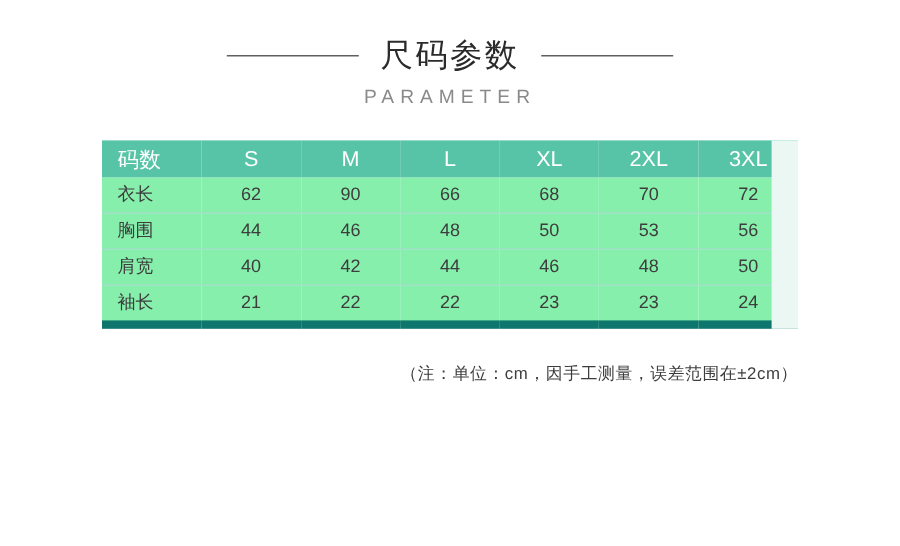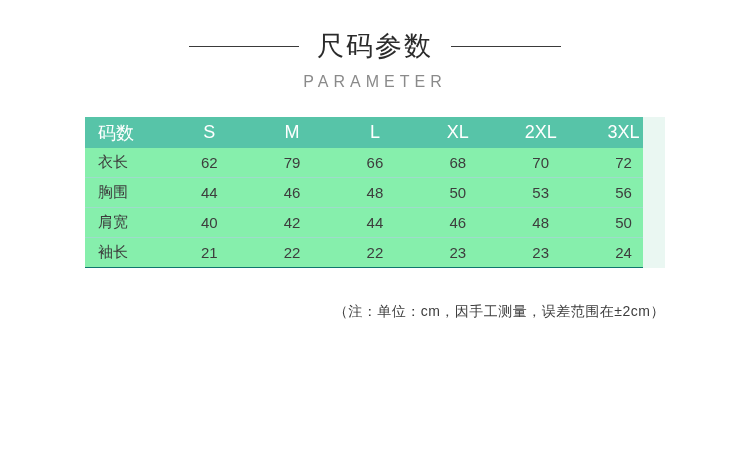--- a/index.html
+++ b/index.html
@@ -86,21 +86,21 @@
   }
   table.size-table tbody td.first-col {
     text-align: left;
     padding-left: 13px;
     color: #3d3d3d;
   }
   table.size-table tbody tr {
     border-bottom: 1px solid #9fdccb;
   }
   table.size-table tbody tr:last-child {
-    border-bottom: 1px solid #0f766e;
+    border-bottom: 7px solid #0f766e;
   }
   table.size-table tbody td {
     background: #86efac;
   }
   
   .edge-bar {
     position: absolute;
     top: 0;
     right: 0;
     width: 22px;
@@ -146,21 +146,21 @@
           <th>L</th>
           <th>XL</th>
           <th>2XL</th>
           <th>3XL</th>
         </tr>
       </thead>
       <tbody>
         <tr>
           <td class="first-col">衣长</td>
           <td>62</td>
-          <td>79</td>
+          <td>90</td>
           <td>66</td>
           <td>68</td>
           <td>70</td>
           <td>72</td>
         </tr>
         <tr>
           <td class="first-col">胸围</td>
           <td>44</td>
           <td>46</td>
           <td>48</td>

